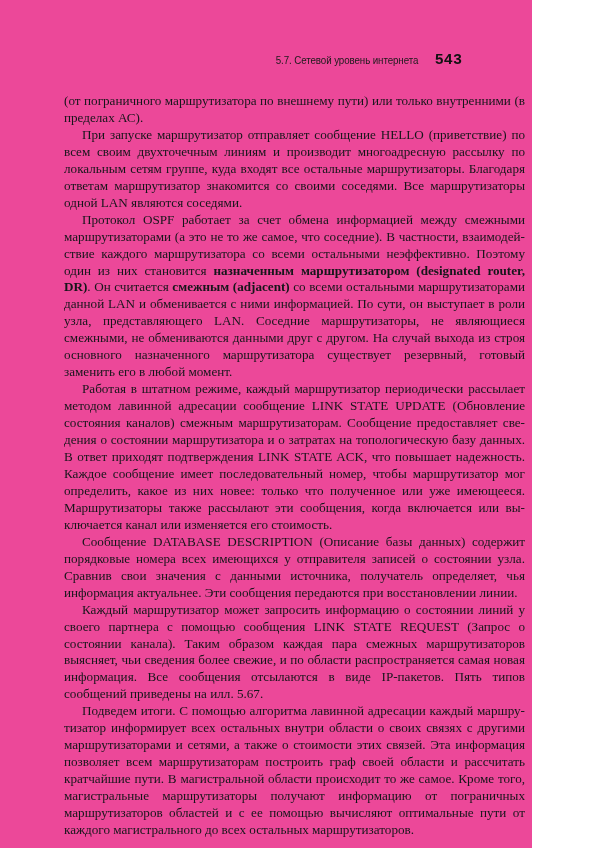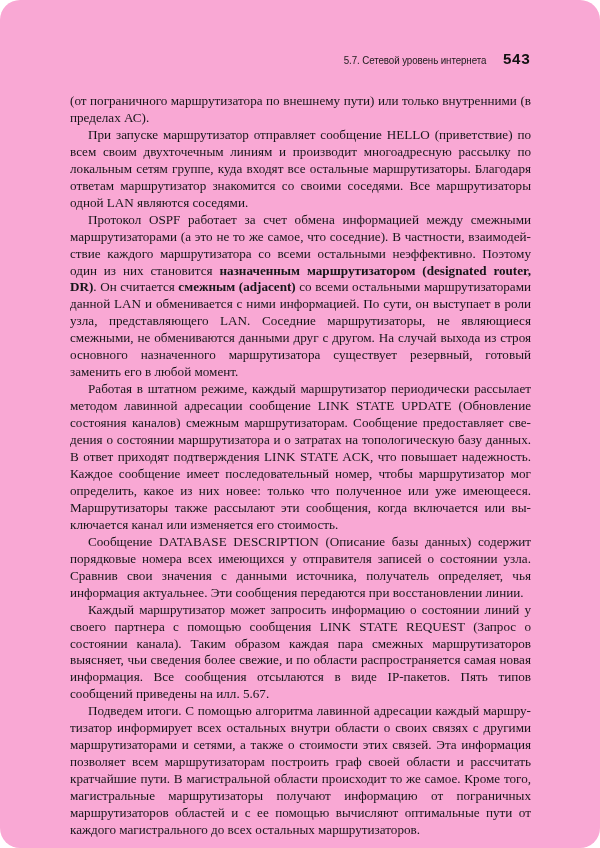--- a/index.html
+++ b/index.html
@@ -3,26 +3,25 @@
 <meta charset="utf-8">
 <style>
   html, body {
     margin: 0;
     padding: 0;
     background: #ffffff;
   }
 
   .page {
     position: relative;
-    width: 600px;
+    width: 532px;
     height: 848px;
-    background: #f9a8d4;
+    background: #ec4899;
     overflow: hidden;
     box-sizing: border-box;
-    border-radius: 20px;
   }
 
   
   .running-head {
     position: absolute;
     top: 52px;
     left: 70px;
     right: 70px;
     display: flex;
     align-items: baseline;
@@ -46,21 +45,21 @@
     font-weight: bold;
     color: #111111;
     letter-spacing: 0.1px;
     white-space: nowrap;
   }
 
   
   .text-block {
     position: absolute;
     top: 93px;
-    left: 70px;
+    left: 64px;
     width: 461px;
   }
 
   .para {
     margin: 0;
     font-family: "Liberation Serif", "DejaVu Serif", serif;
     font-size: 13.15px;
     line-height: 16.95px;
     color: #16161a;
     text-align: justify;

